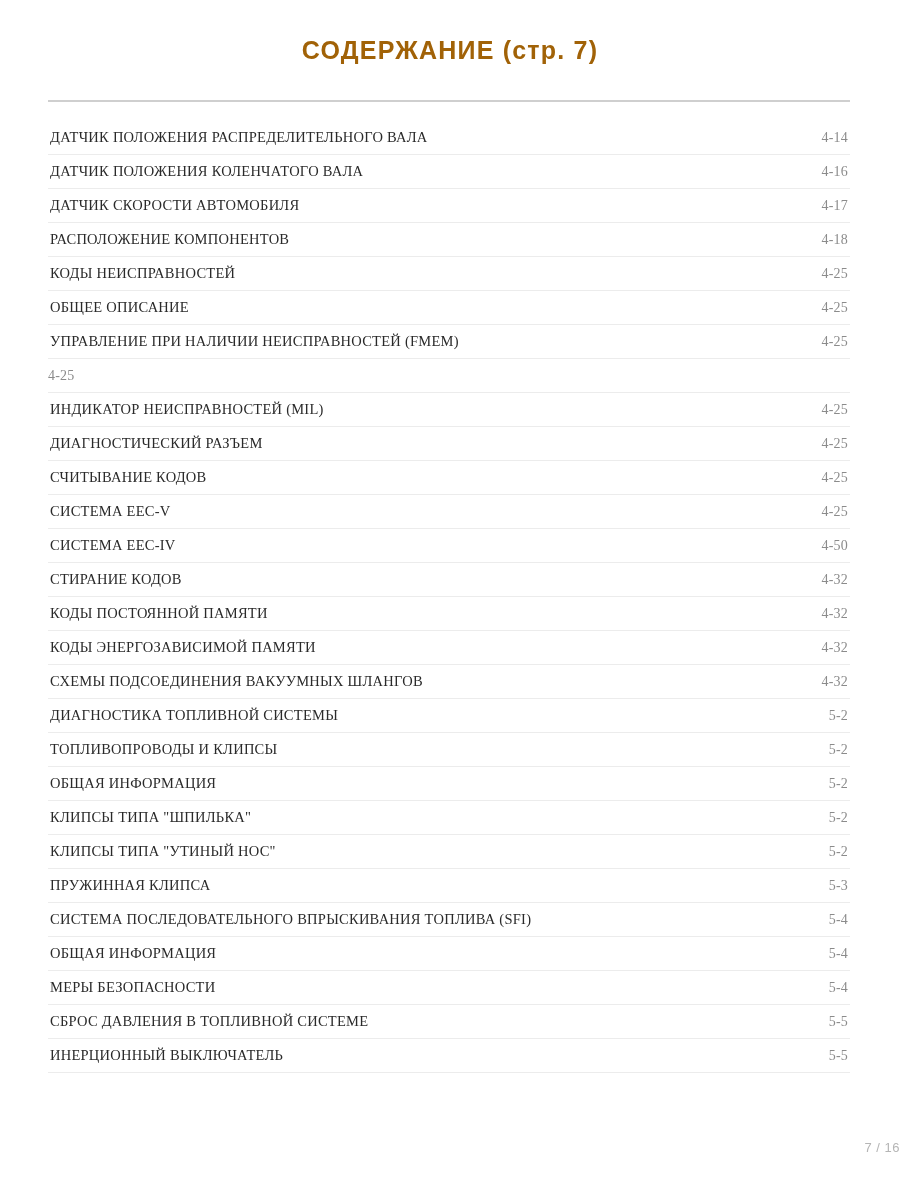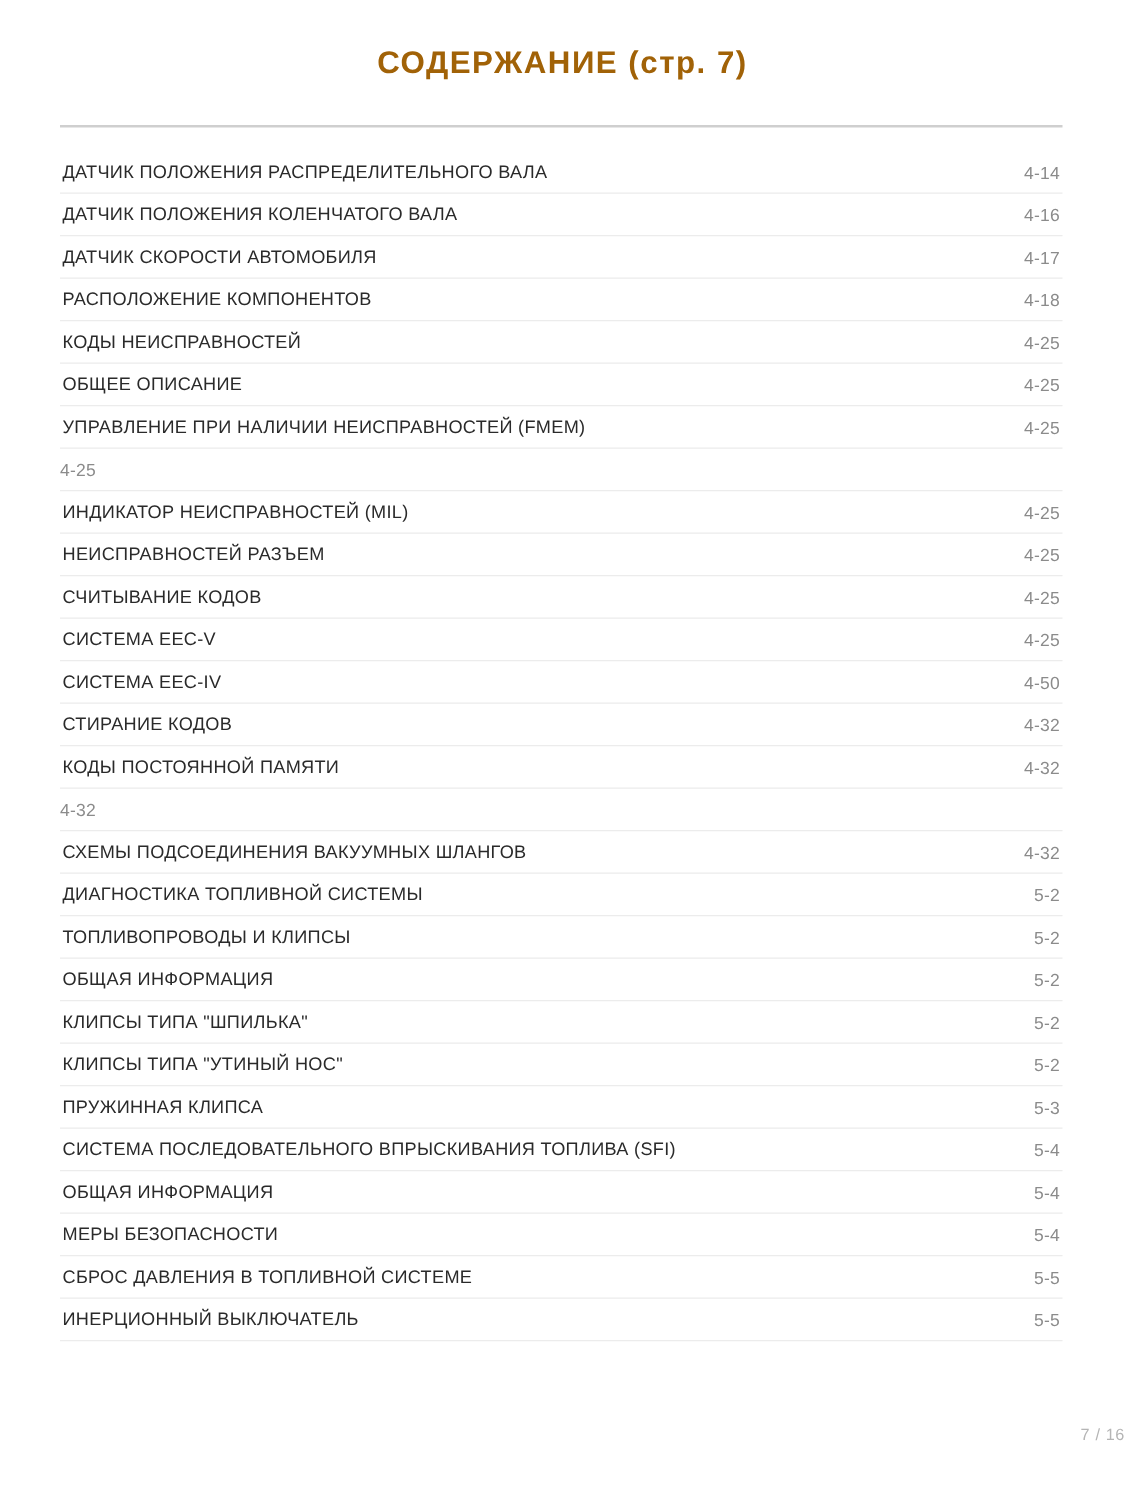--- a/index.html
+++ b/index.html
@@ -48,20 +48,21 @@
     left: 48px;
     width: 802px;
   }
   .toc-row {
     display: flex;
     align-items: center;
     justify-content: space-between;
     height: 34px;
     box-sizing: border-box;
     border-bottom: 1px solid #ececec;
+    font-family: Liberation Serif, serif;
   }
   .toc-row:first-child {
     border-top: 0;
   }
   .toc-label {
     font-size: 14.5px;
     letter-spacing: 0.25px;
     color: #2a2a2a;
     white-space: nowrap;
     padding-left: 2px;
@@ -124,21 +125,21 @@
         <span class="toc-page">4-25</span>
       </div>
       <div class="toc-row">
         <span class="toc-page">4-25</span>
       </div>
       <div class="toc-row">
         <span class="toc-label">ИНДИКАТОР НЕИСПРАВНОСТЕЙ (MIL)</span>
         <span class="toc-page">4-25</span>
       </div>
       <div class="toc-row">
-        <span class="toc-label">НЕИСПРАВНОСТЕЙ РАЗЪЕМ</span>
+        <span class="toc-label">ДИАГНОСТИЧЕСКИЙ РАЗЪЕМ</span>
         <span class="toc-page">4-25</span>
       </div>
       <div class="toc-row">
         <span class="toc-label">СЧИТЫВАНИЕ КОДОВ</span>
         <span class="toc-page">4-25</span>
       </div>
       <div class="toc-row">
         <span class="toc-label">СИСТЕМА EEC-V</span>
         <span class="toc-page">4-25</span>
       </div>
@@ -148,20 +149,21 @@
       </div>
       <div class="toc-row">
         <span class="toc-label">СТИРАНИЕ КОДОВ</span>
         <span class="toc-page">4-32</span>
       </div>
       <div class="toc-row">
         <span class="toc-label">КОДЫ ПОСТОЯННОЙ ПАМЯТИ</span>
         <span class="toc-page">4-32</span>
       </div>
       <div class="toc-row">
+        <span class="toc-label">КОДЫ ЭНЕРГОЗАВИСИМОЙ ПАМЯТИ</span>
         <span class="toc-page">4-32</span>
       </div>
       <div class="toc-row">
         <span class="toc-label">СХЕМЫ ПОДСОЕДИНЕНИЯ ВАКУУМНЫХ ШЛАНГОВ</span>
         <span class="toc-page">4-32</span>
       </div>
       <div class="toc-row">
         <span class="toc-label">ДИАГНОСТИКА ТОПЛИВНОЙ СИСТЕМЫ</span>
         <span class="toc-page">5-2</span>
       </div>

